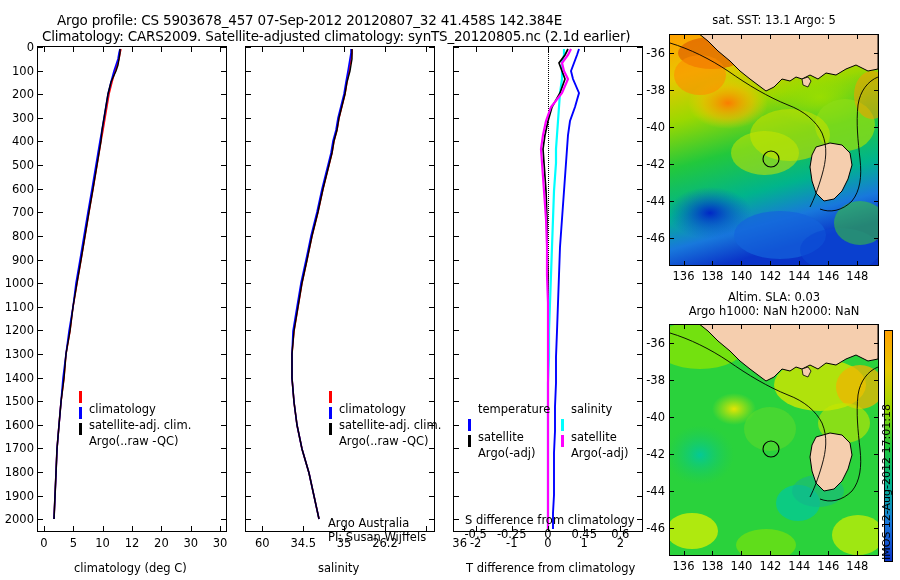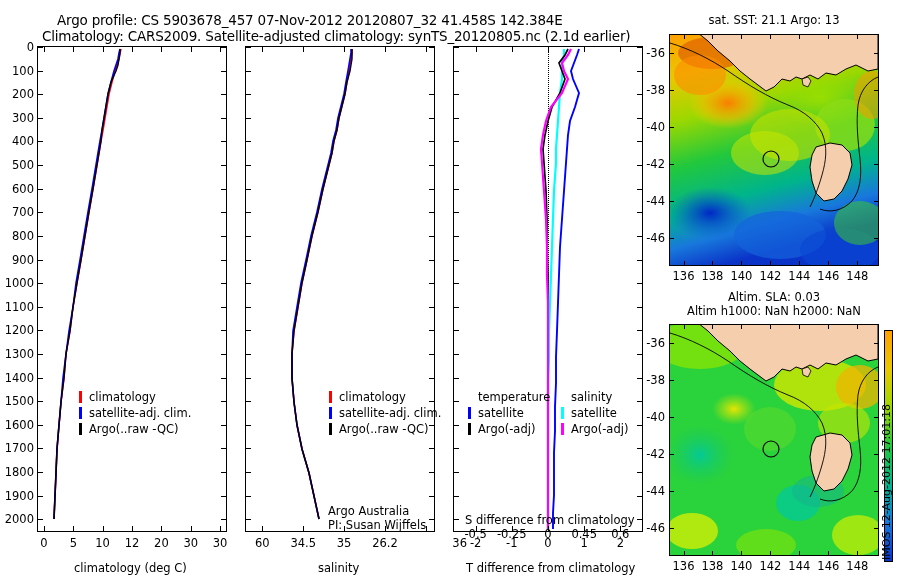--- a/index.html
+++ b/index.html
@@ -2,35 +2,35 @@
 <html><head>
 <meta charset="utf-8">
 <style>
   html,body{margin:0;padding:0;background:#ffffff;}
   body{width:900px;height:580px;position:relative;overflow:hidden;
        font-family:"DejaVu Sans","Liberation Sans",sans-serif;color:#000;}
   .abs{position:absolute;}
   .ttl{font-size:13.5px;letter-spacing:-0.2px;white-space:nowrap;}
   .axlbl{font-size:11.5px;white-space:nowrap;}
   .ticklbl{font-size:11.5px;white-space:nowrap;}
-  .legtxt{font-size:11.5px;white-space:nowrap;}
+  .legtxt{font-size:11.5px;white-space:nowrap;margin-top:12px;}
   .maptitle{font-size:11.5px;white-space:nowrap;text-align:center;}
   .frame{position:absolute;border:1.3px solid #000;box-sizing:border-box;background:#fff;}
   .swatch{position:absolute;width:3px;}
   .vtick{position:absolute;width:1px;height:5px;background:#000;}
   .htick{position:absolute;height:1px;width:5px;background:#000;}
   .vertlabel{position:absolute;font-size:11px;white-space:nowrap;
      transform-origin:0 0;transform:rotate(-90deg);}
   svg{display:block;}
   .dotline{position:absolute;width:0;border-left:1.2px dotted #000;}
 </style>
 </head>
 <body>
 
-<div class="abs ttl" style="left:57px;top:12px;">Argo profile: CS 5903678_457 07-Nov-2012 20120807_32 41.458S 142.384E</div>
+<div class="abs ttl" style="left:57px;top:12px;">Argo profile: CS 5903678_457 07-Sep-2012 20120807_32 41.458S 142.384E</div>
 <div class="abs ttl" style="left:42px;top:28px;">Climatology: CARS2009. Satellite-adjusted climatology: synTS_20120805.nc (2.1d earlier)</div>
 
 <div class="frame" style="left:37px;top:46px;width:190px;height:486px;"></div>
 
 <svg class="abs" width="188" height="484" style="left:38px;top:47px;" viewBox="0 0 188 484" preserveAspectRatio="none">
 
   <polyline fill="none" stroke="#ff0000" stroke-width="1.6" points="83,2 82,6 81,12 79,18 77,24 74,35 71,47 69,59 67,71 65,83 63,94 61,106 59,118 55,142 51,165 47,189 43,213 39,236 35,260 32,284 28,307 26,331 23,355 21,378 19,402 18,426 17,449 16,472"></polyline>
 
   <polyline fill="none" stroke="#0000ff" stroke-width="1.6" points="82,2 81,6 80,12 78,18 76,24 73,35 70,47 68,59 66,71 64,83 62,94 60,106 58,118 54,142 50,165 46,189 42,213 38,236 35,260 31,284 28,307 25,331 23,355 21,378 19,402 18,426 17,449 16,472"></polyline>
 
@@ -336,21 +336,21 @@
   <div style="position:relative;height:16px;">
     <span class="swatch" style="left:0;top:1px;height:12px;background:#00ffff;"></span>
     <span class="legtxt abs" style="left:10px;top:0;">satellite</span>
   </div>
   <div style="position:relative;height:16px;">
     <span class="swatch" style="left:0;top:1px;height:12px;background:#ff00ff;"></span>
     <span class="legtxt abs" style="left:10px;top:0;">Argo(-adj)</span>
   </div>
 </div>
 
-<div class="abs maptitle" style="left:669px;top:13px;width:210px;">sat. SST: 21.1 Argo: 13</div>
+<div class="abs maptitle" style="left:669px;top:13px;width:210px;">sat. SST: 13.1 Argo: 5</div>
 <div class="frame" style="left:669px;top:34px;width:210px;height:232px;overflow:hidden;">
   <svg width="208" height="230" viewBox="0 0 208 230" preserveAspectRatio="none">
     <defs>
       <linearGradient id="sstbg" x1="0" y1="0" x2="0.25" y2="1">
         <stop offset="0%" stop-color="#ffa000"></stop>
         <stop offset="18%" stop-color="#e8c800"></stop>
         <stop offset="36%" stop-color="#9cd800"></stop>
         <stop offset="55%" stop-color="#22c83c"></stop>
         <stop offset="74%" stop-color="#00b48c"></stop>
         <stop offset="88%" stop-color="#1878dc"></stop>
@@ -433,21 +433,21 @@
     <div class="htick" style="left:669px;top:201.0px;"></div>
     <div class="htick" style="left:874px;top:201.0px;"></div>
     <div class="ticklbl abs" style="left:637px;top:194.0px;width:28px;text-align:right;">-44</div>
     <div class="htick" style="left:669px;top:238.2px;"></div>
     <div class="htick" style="left:874px;top:238.2px;"></div>
     <div class="ticklbl abs" style="left:637px;top:231.2px;width:28px;text-align:right;">-46</div>
   </div>
 <div class="abs" id="m1yt"></div>
 
 <div class="abs maptitle" style="left:669px;top:290px;width:210px;">Altim. SLA: 0.03</div>
-<div class="abs maptitle" style="left:659px;top:304px;width:230px;">Altim h1000: NaN h2000: NaN</div>
+<div class="abs maptitle" style="left:659px;top:304px;width:230px;">Argo h1000: NaN h2000: NaN</div>
 <div class="frame" style="left:669px;top:324px;width:210px;height:232px;overflow:hidden;">
   <svg width="208" height="230" viewBox="0 0 208 230" preserveAspectRatio="none">
     <defs>
       <radialGradient id="slayellow" cx="0.5" cy="0.5" r="0.5">
         <stop offset="0%" stop-color="#f0e600" stop-opacity="0.95"></stop>
         <stop offset="100%" stop-color="#c8e600" stop-opacity="0"></stop>
       </radialGradient>
       <radialGradient id="slateal" cx="0.5" cy="0.5" r="0.5">
         <stop offset="0%" stop-color="#00c8a0" stop-opacity="0.9"></stop>
         <stop offset="100%" stop-color="#14c864" stop-opacity="0"></stop>

